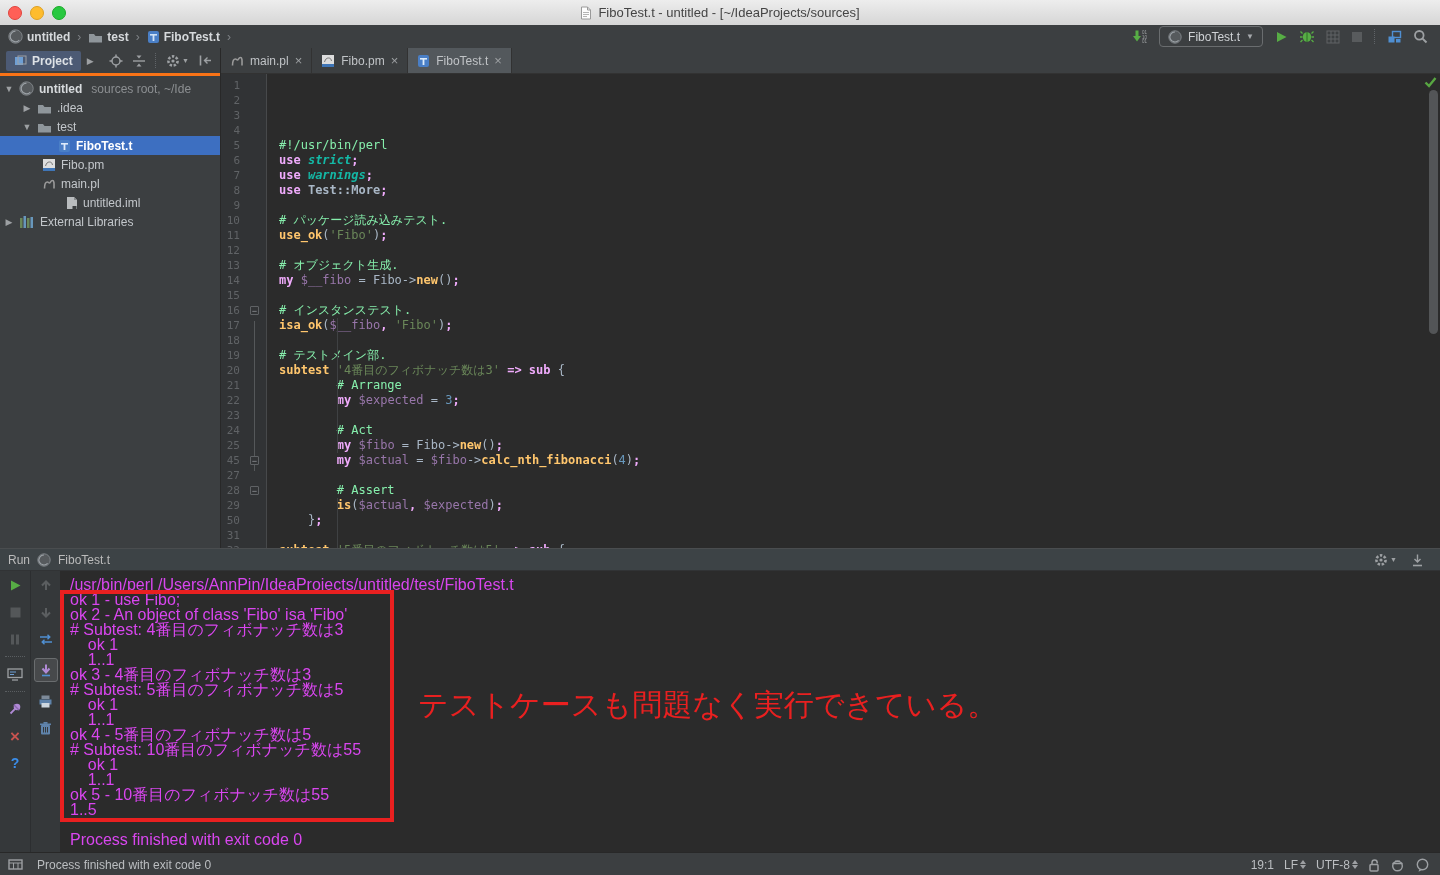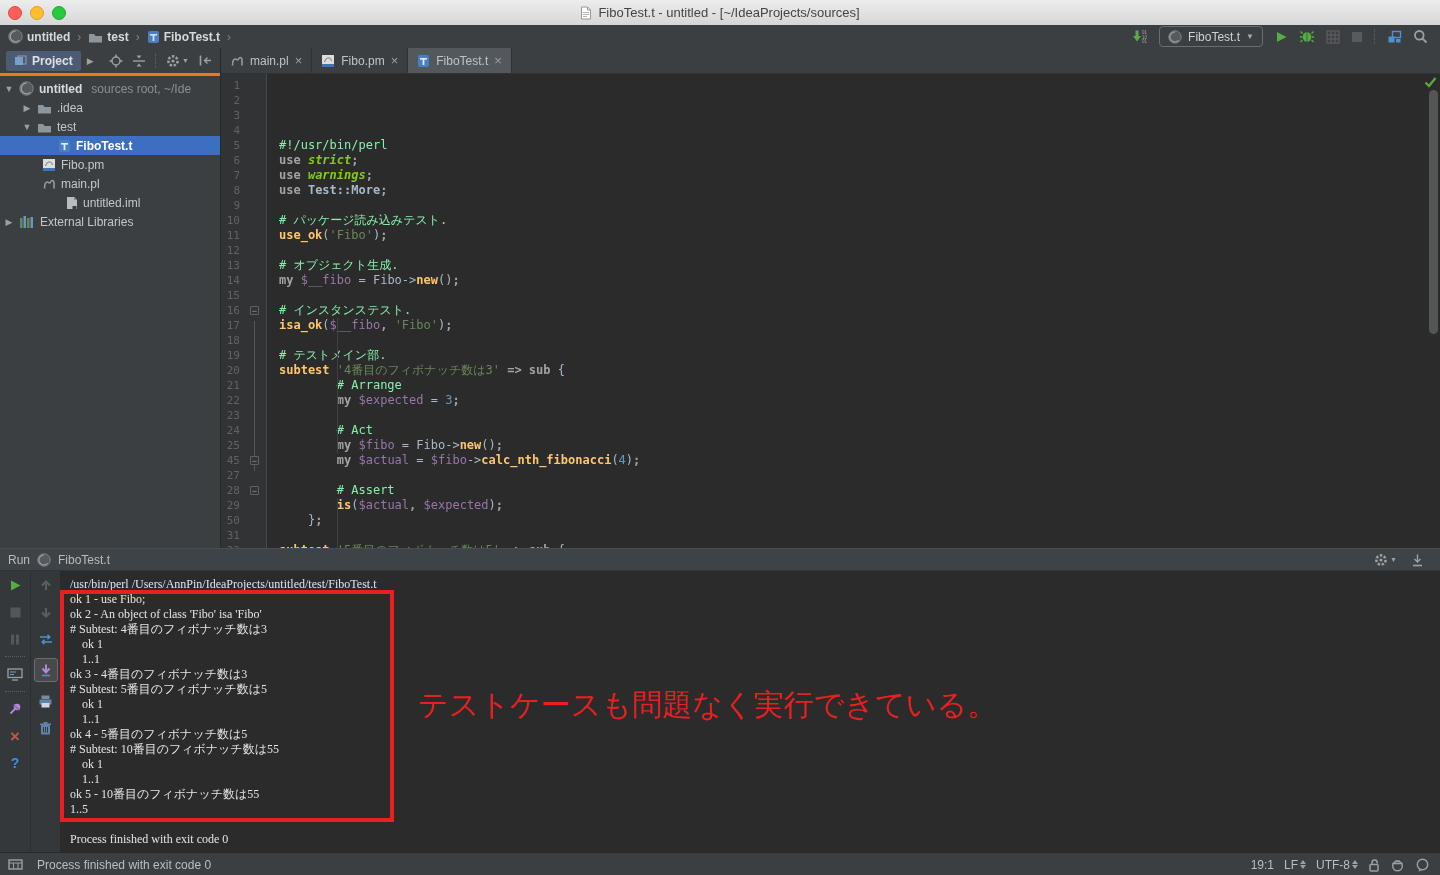--- a/index.html
+++ b/index.html
@@ -62,51 +62,51 @@
   #gutter{position:absolute;left:0;top:0;width:46px;height:474px;background:#313335;
     border-right:1px solid #47494b;padding-top:4px;box-sizing:border-box;}
   .ln{height:15px;line-height:15px;text-align:right;padding-right:26px;
     font-family:"DejaVu Sans Mono",monospace;font-size:11px;color:#606366;}
   .fold{position:absolute;left:29px;width:9px;height:9px;border:1px solid #5f6265;background:#313335;
     color:#9da0a3;font-size:9px;line-height:8px;text-align:center;box-sizing:border-box;border-radius:1px;}
   #foldline{position:absolute;left:33px;top:247px;width:1px;height:150px;background:#55585a;}
   #code{position:absolute;left:47px;top:0;right:0;bottom:0;padding:4px 0 0 11px;
     font-family:"DejaVu Sans Mono",monospace;font-size:12px;line-height:15px;white-space:pre;}
   .cl{height:15px;}
-  .tk-kw{color:#a3a3a3;font-weight:bold;margin-top:36px;}
+  .tk-kw{color:#f0abfc;font-weight:bold;margin-top:36px;}
   .tk-fn{color:#ffc66d;font-weight:bold;}
   .tk-var{color:#9876aa;}
   .tk-str{color:#6a8759;}
   .tk-com{color:#86efac;}
   .tk-num{color:#6897bb;}
   .tk-pln{color:#a9b7c6;}
   .tk-mod{color:#a9b7c6;font-weight:bold;}
-  .tk-prg{color:#84cc16;font-weight:bold;font-style:italic;}
+  .tk-prg{color:#14b8a6;font-weight:bold;font-style:italic;}
   .guide{position:absolute;width:1px;background:#3f4143;}
   #scrollthumb{position:absolute;right:2px;top:16px;width:9px;height:244px;background:#5a5d5f;border-radius:5px;opacity:.85;}
   #inspect-ok{position:absolute;right:3px;top:2px;}
 
   
   #runpanel{left:0;top:548px;width:1440px;height:304px;background:#2b2b2b;border-top:1px solid #4a4d4f;}
   #run-header{height:21px;background:#3d4346;border-bottom:1px solid #313335;display:flex;align-items:center;gap:7px;padding:0 8px;}
   #run-hdr-right{margin-left:auto;display:flex;align-items:center;gap:14px;padding-right:8px;}
   #run-body{position:absolute;left:0;top:22px;width:1440px;height:282px;}
   .rtb{position:absolute;top:0;width:30px;height:282px;background:#35383a;display:flex;flex-direction:column;
     align-items:center;padding-top:6px;box-sizing:border-box;gap:11px;}
   #rtb1{left:0;}
   #rtb2{left:30px;border-left:1px solid #2c2e30;}
   .hsep{width:20px;height:0;border-top:1px dotted #5a5e61;margin:-2px 0;}
   .ricon{width:18px;height:16px;display:flex;align-items:center;justify-content:center;}
   .selbtn{width:22px;height:22px;border:1px solid #6a6d6f;background:#47494b;border-radius:3px;
     display:flex;align-items:center;justify-content:center;}
   .x-ic{color:#c75450;font-size:17px;font-weight:bold;line-height:1;}
   .q-ic{color:#3b8eea;font-size:14px;font-weight:bold;line-height:1;}
   #console{position:absolute;left:62px;top:0;right:0;bottom:0;background:#2b2b2b;}
-  #console pre{margin:0;padding:6px 8px;font-family:Liberation Serif, serif;
-    font-size:12px;line-height:15px;color:#e5e5e5;white-space:pre;}
+  #console pre{margin:0;padding:6px 8px;font-family:Liberation Sans, sans-serif;
+    font-size:16px;line-height:15px;color:#d946ef;white-space:pre;}
   #redbox{position:absolute;left:60px;top:19px;width:326px;height:224px;border:4px solid #e92020;pointer-events:none;}
   #annotation{position:absolute;left:418px;top:114px;font-size:30px;color:#e92020;white-space:nowrap;}
 
   
   #statusbar{left:0;top:852px;width:1440px;height:23px;background:#3c3f41;border-top:1px solid #282828;
     display:flex;align-items:center;color:#bbbec1;}
   #sb-left{display:flex;align-items:center;gap:14px;padding-left:8px;}
   #sb-right{margin-left:auto;display:flex;align-items:center;gap:10px;padding-right:10px;}
   .ud{display:inline-flex;flex-direction:column;gap:1px;margin-left:2px;}
   .ud i{width:0;height:0;border-left:3px solid transparent;border-right:3px solid transparent;}

